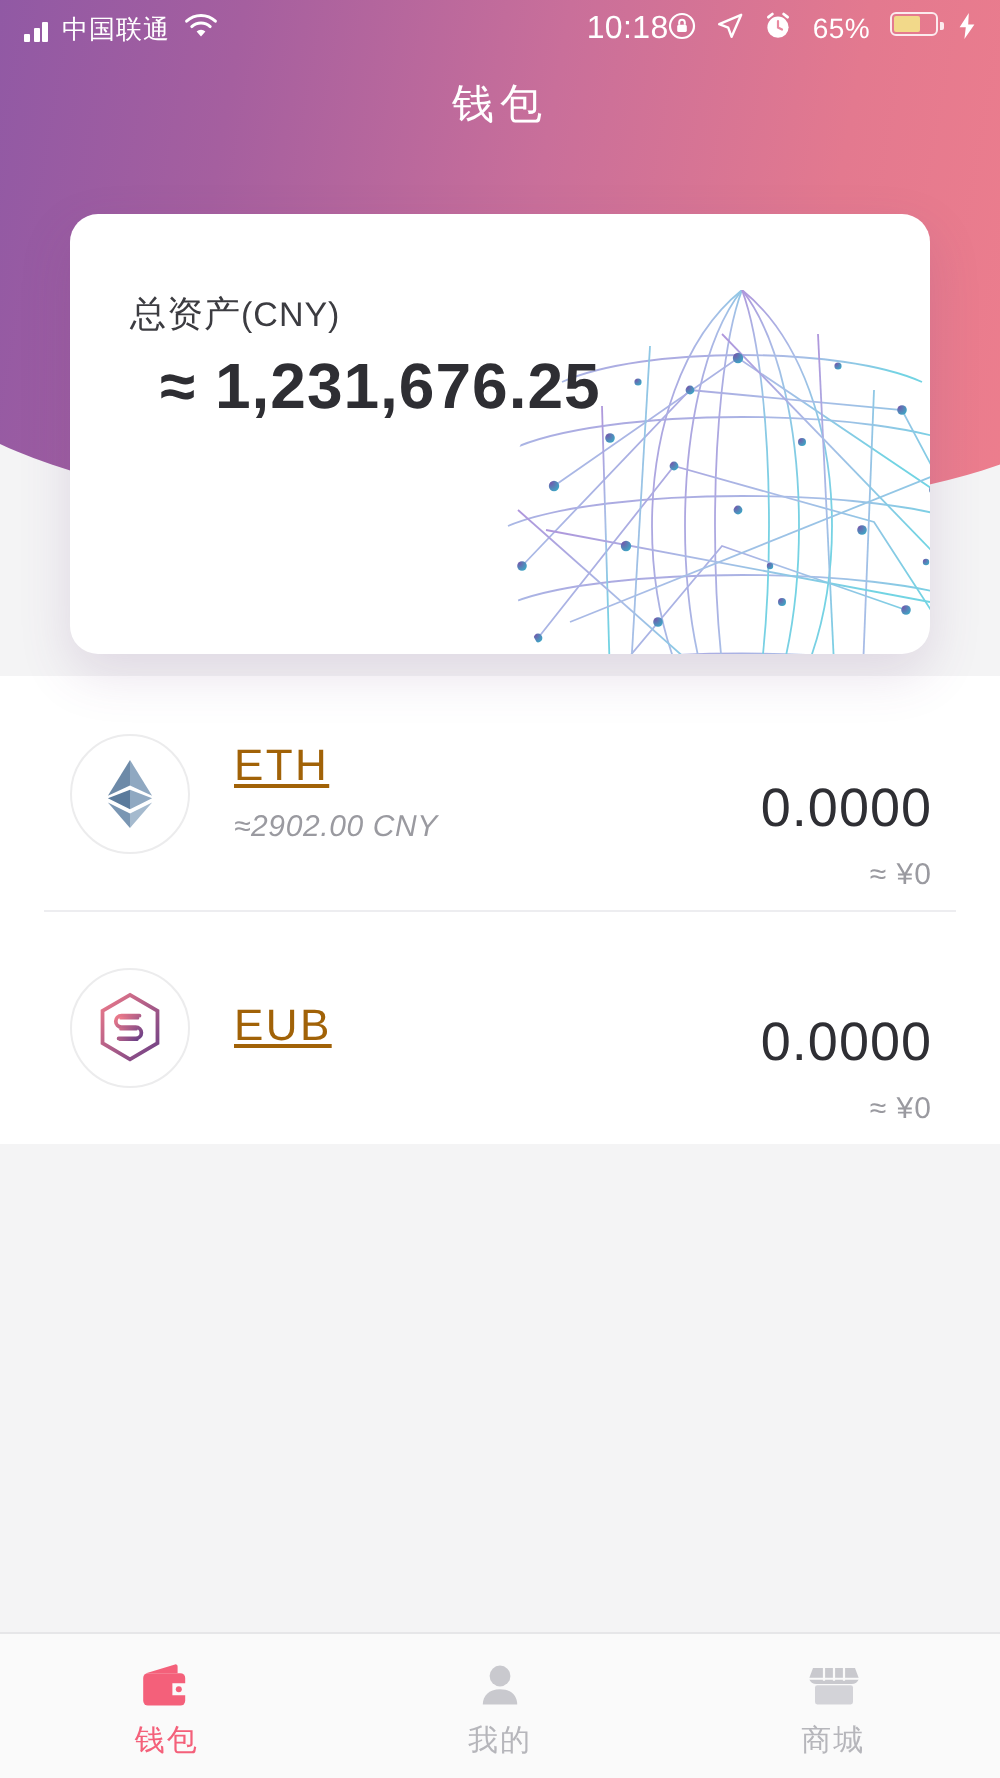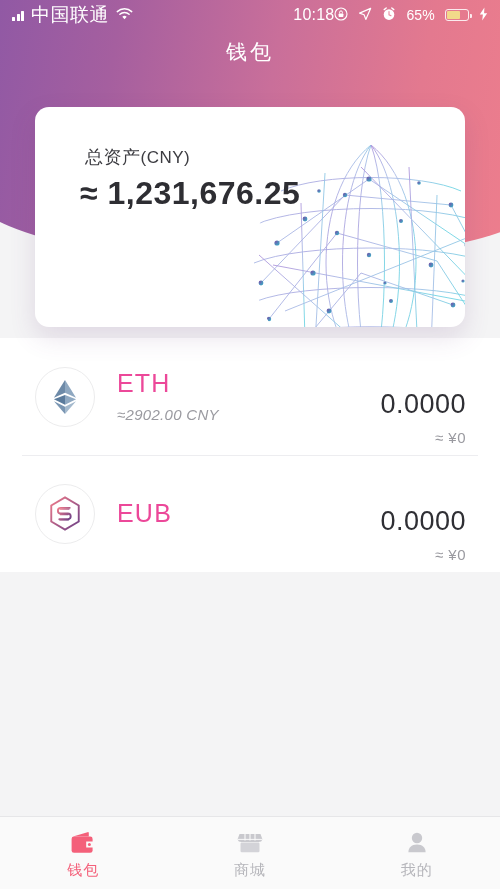--- a/index.html
+++ b/index.html
@@ -65,25 +65,24 @@
   .sb-center {
     flex: 1 1 auto;
     text-align: right;
     font-size: 16px;
     letter-spacing: 0.2px;
     font-weight: 400;
     margin-left: 6px;
   }
   .sb-right {
     display: flex;
-    align-items: center;
     gap: 10px;
     flex: 0 0 auto;
   }
-  .sb-carrier { font-size: 19px; letter-spacing: 0.5px; }
+  .sb-carrier { font-size: 13px; letter-spacing: 0.5px; }
   .sig-bars {
     display: inline-flex;
     align-items: flex-end;
     gap: 1.5px;
     height: 11px;
   }
   .sig-bars i {
     display: block;
     width: 3px;
     background: #ffffff;
@@ -146,21 +145,20 @@
     overflow: hidden;
   }
   .balance-label {
     position: absolute;
     left: 30px;
     top: 38px;
     color: #3c3c41;
     font-size: 18px;
     letter-spacing: 0.5px;
     z-index: 2;
-    margin-left: 20px;
   }
   .balance-label .cur { font-size: 17px; }
   .balance-value {
     position: absolute;
     left: 45px;
     top: 68px;
     color: #2e2e33;
     font-size: 32px;
     font-weight: bold;
     letter-spacing: 0.5px;
@@ -212,24 +210,25 @@
     display: flex;
     align-items: center;
     justify-content: center;
     box-sizing: border-box;
   }
   .coin-info {
     flex: 1 1 auto;
     padding-left: 22px;
   }
   .coin-name {
-    color: #ec4899;
-    font-size: 25px;
+    color: #a16207;
+    font-size: 22px;
     letter-spacing: 1.2px;
     line-height: 1.1;
+    text-decoration: underline;
   }
   .coin-rate {
     margin-top: 9px;
     color: #9a9aa0;
     font-size: 15px;
     letter-spacing: .3px;
     font-style: italic;
   }
   .coin-amounts {
     flex: 0 0 auto;
@@ -482,34 +481,34 @@
           <path d="M16.2 10.6 h8.2 a1.2 1.2 0 011.2 1.2 v3.6 a1.2 1.2 0 01-1.2 1.2 h-8.2 z" fill="#fafafa"></path>
           <circle cx="19.4" cy="13.6" r="1.5" fill="#f4607a"></circle>
         </svg>
       </span>
       <span class="tab-label">钱包</span>
     </div>
 
     <div class="tab">
       <span class="tab-icon">
         <svg width="26" height="24" viewBox="0 0 26 24">
+          <circle cx="13" cy="7" r="5.2" fill="#c9c9ce"></circle>
+          <path d="M13 13.6 c-5.6 0-8.6 3.4-8.6 7.6 h17.2 c0-4.2-3-7.6-8.6-7.6z" fill="#c9c9ce"></path>
+        </svg>
+      </span>
+      <span class="tab-label">我的</span>
+    </div>
+
+    <div class="tab">
+      <span class="tab-icon">
+        <svg width="26" height="24" viewBox="0 0 26 24">
           <path d="M2.5 3 h21 l2 5.4 a4 4 0 01-3.8 2.6 H4.3 A4 4 0 01.5 8.4 z" fill="#c9c9ce"></path>
           <rect x="3.5" y="11.6" width="19" height="9.6" rx="1.2" fill="#d3d3d8"></rect>
           <path d="M.5 8.4 h25" stroke="#fafafa" stroke-width="1"></path>
           <path d="M8 3 v6.4 M13 3 v6.4 M18 3 v6.4" stroke="#fafafa" stroke-width="1.1"></path>
         </svg>
       </span>
       <span class="tab-label">商城</span>
     </div>
 
-    <div class="tab">
-      <span class="tab-icon">
-        <svg width="26" height="24" viewBox="0 0 26 24">
-          <circle cx="13" cy="7" r="5.2" fill="#c9c9ce"></circle>
-          <path d="M13 13.6 c-5.6 0-8.6 3.4-8.6 7.6 h17.2 c0-4.2-3-7.6-8.6-7.6z" fill="#c9c9ce"></path>
-        </svg>
-      </span>
-      <span class="tab-label">我的</span>
-    </div>
-
   </div>
 
 </div>
 
 </body></html>

